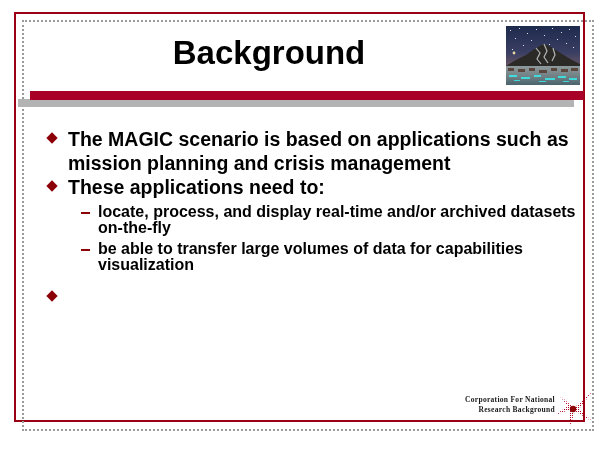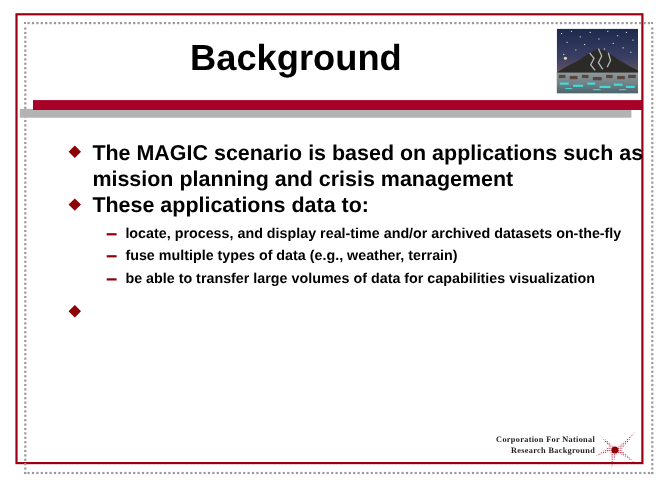--- a/index.html
+++ b/index.html
@@ -89,21 +89,21 @@
     left: 30px;
     top: 91px;
     width: 554px;
     height: 9px;
     background: #a80026;
   }
 
   
   .body-area {
     position: absolute;
-    left: 52px;
+    left: 36px;
     top: 128px;
     width: 548px;
     height: 270px;
   }
 
   .l1 {
     position: relative;
     display: block;
     padding-left: 32px;
     font-size: 19.5px;
@@ -133,21 +133,21 @@
   }
 
   .sublist {
     margin: 4px 0 0 0;
     padding: 0;
   }
   .l2 {
     position: relative;
     display: block;
     padding-left: 62px;
-    font-size: 13px;
+    font-size: 16px;
     font-weight: bold;
     line-height: 16.5px;
     color: #000000;
     margin: 0 0 4px 0;
   }
   .l2 .marker {
     position: absolute;
     left: 45px;
     top: 0px;
     color: #8c0008;
@@ -162,21 +162,21 @@
     background: #8c0008;
     margin-top: 8px;
   }
 
   .gap-after-l1 { margin-bottom: 1px; }
   .gap-before-last { margin-top: 12px; }
 
   
   .logo-block {
     position: absolute;
-    left: 440px;
+    left: 454px;
     top: 395px;
     width: 140px;
     height: 30px;
   }
   .logo-text {
     position: absolute;
     right: 39px;
     top: 0px;
     width: 100px;
     text-align: right;
@@ -279,40 +279,34 @@
       <span class="marker">
           <span class="diamond"></span>
         </span>
       <span>The MAGIC scenario is based on applications such as mission planning and crisis management</span>
     </div>
 
     <div class="l1">
       <span class="marker">
           <span class="diamond"></span>
         </span>
-      <span>These applications data to:</span>
+      <span>These applications need to:</span>
     </div>
 
     <div class="sublist">
       <div class="l2">
         <span class="marker">
             <span class="dash"></span>
           </span>
         <span>locate, process, and display real-time and/or archived datasets on-the-fly</span>
       </div>
       <div class="l2">
         <span class="marker">
             <span class="dash"></span>
           </span>
-        <span>fuse multiple types of data (e.g., weather, terrain)</span>
-      </div>
-      <div class="l2">
-        <span class="marker">
-            <span class="dash"></span>
-          </span>
         <span>be able to transfer large volumes of data for capabilities visualization</span>
       </div>
     </div>
 
     <div class="l1 gap-before-last">
       <span class="marker">
           <span class="diamond"></span>
         </span>
     </div>
 

